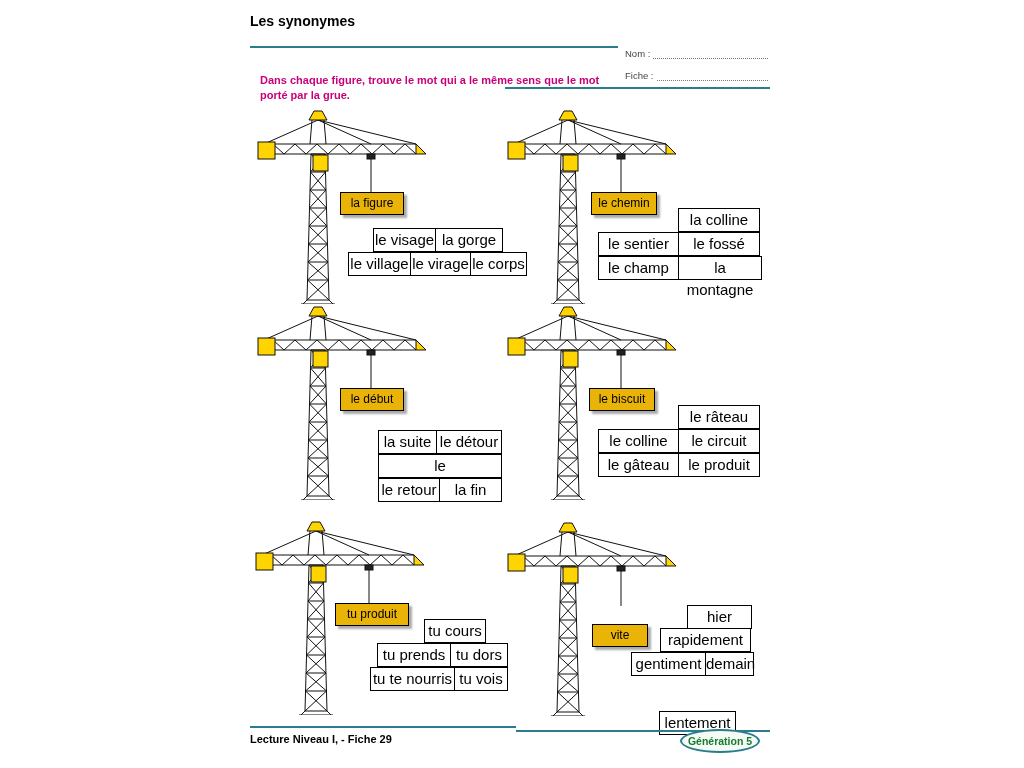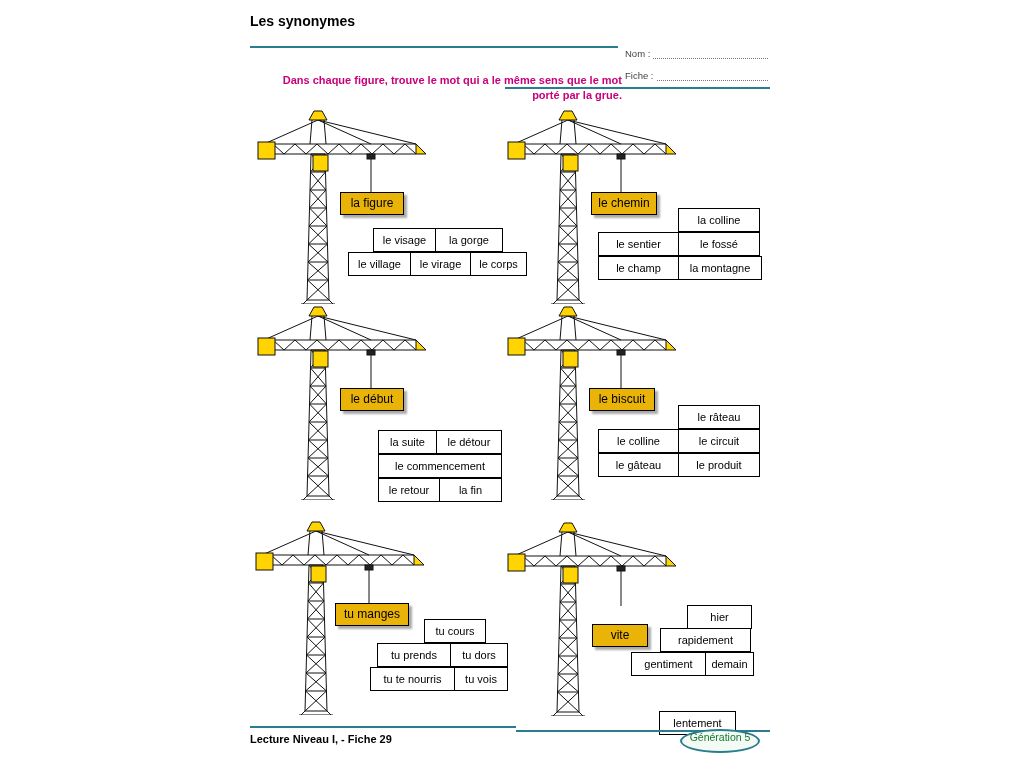--- a/index.html
+++ b/index.html
@@ -9,43 +9,43 @@
   }
   .abs{position:absolute;font-weight:bold;}
   .page-title{left:250px;top:13px;font-size:14px;color:#000;}
   .rule{position:absolute;background:#2a7d8d;height:2px;}
   .rule-top{left:250px;top:46px;width:368px;}
   .rule-nomdate{left:505px;top:87px;width:265px;}
   .rule-footer-a{left:250px;top:726px;width:266px;}
   .rule-footer-b{left:516px;top:730px;width:254px;}
   .instruction{
     left:260px;top:73px;width:362px;font-size:11px;font-weight:bold;
-    color:#c8007a;line-height:1.4;text-align:right;
+    color:#c8007a;line-height:1.4;
   }
   .meta-row{position:absolute;left:625px;width:143px;font-size:9.5px;color:#444;display:flex;align-items:flex-end;}
   .meta-row .lbl{white-space:nowrap;margin-right:3px;}
   .meta-row .dots{flex:1;border-bottom:1px dotted #777;height:10px;}
   .nom-row{top:48px;}
   .date-row{top:70px;}
   .crane{position:absolute;width:178px;height:196px;}
   .clabel{
     position:absolute;height:21px;line-height:21px;text-align:center;
     background:#eab308;border:1px solid #000;box-shadow:3px 3px 2px #aaa;
     font-size:12px;
   }
   .wbox{
     position:absolute;height:22px;line-height:22px;text-align:center;
-    background:#fff;border:1px solid #000;font-size:11px;
+    background:#fff;border:1px solid #000;font-size:15px;
   }
   .footer-text{left:250px;top:733px;font-size:11px;color:#000;}
   .badge{
     left:680px;top:729px;width:76px;height:20px;
     border:2px solid #2a7d8d;border-radius:50%;
-    display:flex;justify-content:center;
-    font-size:10.5px;font-weight:normal;color:#177a33;background:#f4faf4;
+    display:flex;align-items:center;justify-content:center;
+    font-size:10.5px;font-weight:bold;color:#177a33;background:#f4faf4;
   }
 </style>
 </head>
 <body>
 
 <svg width="0" height="0" style="position:absolute" aria-hidden="true">
   <defs>
     <g id="crane" stroke="#111" stroke-width="1" fill="none">
 
       <path d="M62,12 L8,36 M62,12 L115,36 M62,12 L160,36 M56,12 L54,36 M68,12 L70,36"></path>
@@ -106,21 +106,21 @@
     <use href="#crane"></use>
   </svg>
 <svg class="crane" viewBox="0 0 178 196" style="left:506px;top:520px">
     <use href="#crane"></use>
   </svg>
 
 <div class="clabel" style="left:340px;top:192px;width:62px">la figure</div>
 <div class="clabel" style="left:591px;top:192px;width:64px">le chemin</div>
 <div class="clabel" style="left:340px;top:388px;width:62px">le début</div>
 <div class="clabel" style="left:589px;top:388px;width:64px">le biscuit</div>
-<div class="clabel" style="left:335px;top:603px;width:72px">tu manges</div>
+<div class="clabel" style="left:335px;top:603px;width:72px">tu produit</div>
 <div class="clabel" style="left:592px;top:624px;width:54px">vite</div>
 
 <div class="wbox" style="left:373px;top:228px;width:61px">le visage</div>
 <div class="wbox" style="left:435px;top:228px;width:66px">la gorge</div>
 <div class="wbox" style="left:348px;top:252px;width:61px">le village</div>
 <div class="wbox" style="left:410px;top:252px;width:59px">le virage</div>
 <div class="wbox" style="left:470px;top:252px;width:55px">le corps</div>
 
 <div class="wbox" style="left:678px;top:208px;width:80px">la colline</div>
 <div class="wbox" style="left:598px;top:232px;width:79px">le sentier</div>

